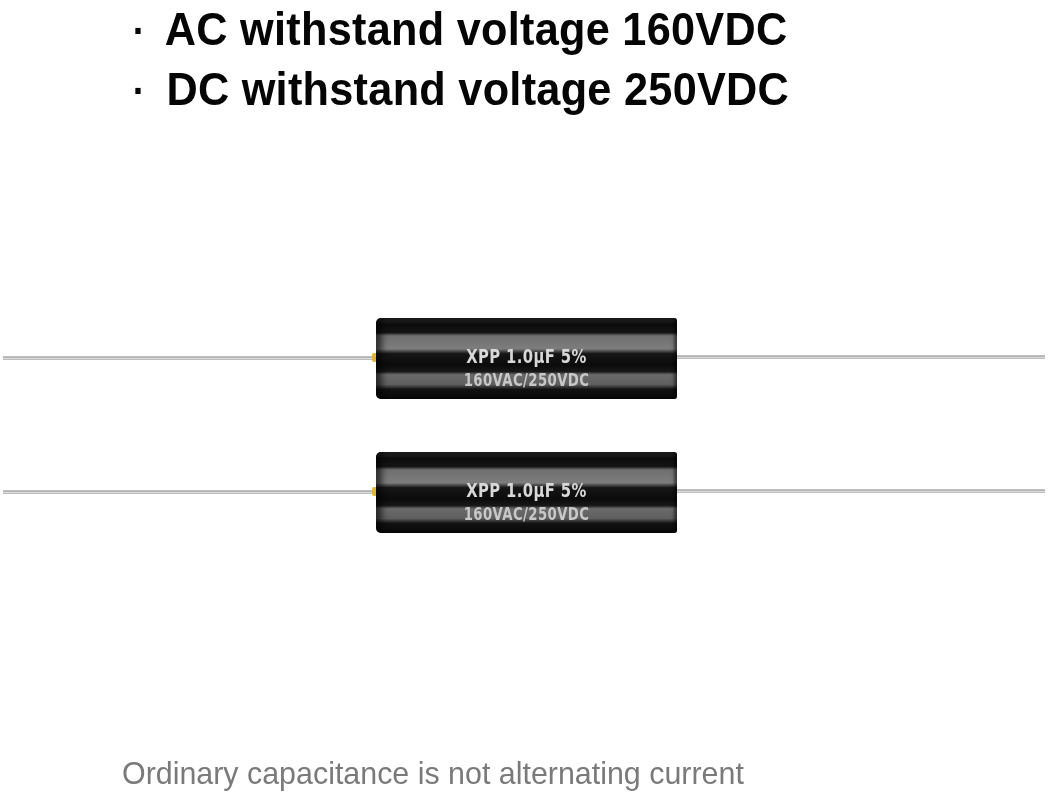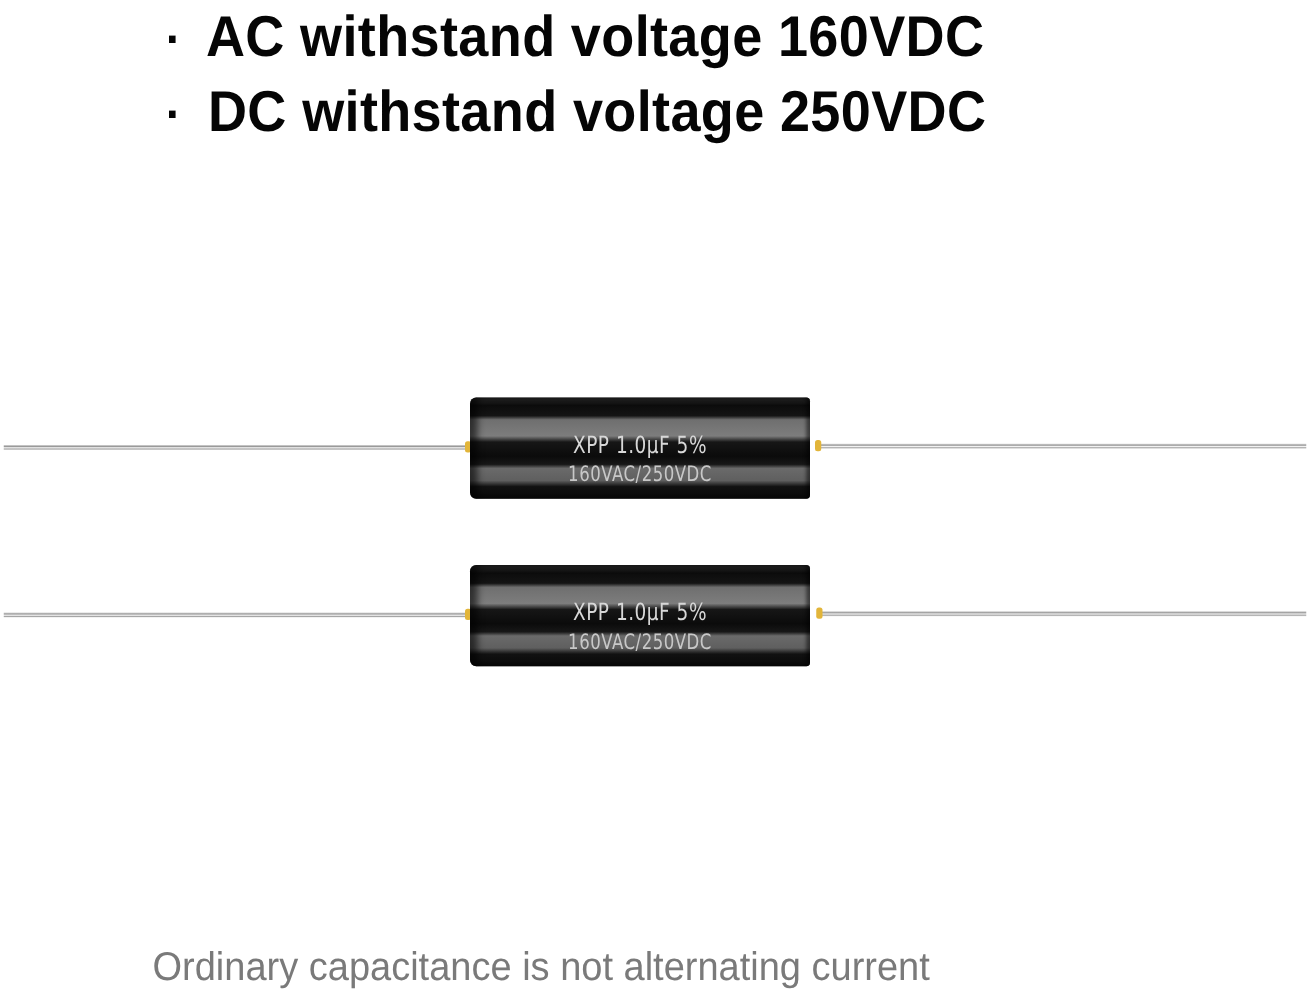--- a/index.html
+++ b/index.html
@@ -20,30 +20,31 @@
     #h2 { top: 62px; left: 124px; }
 
     .lead {
       position: absolute; height: 4px;
       background: linear-gradient(to bottom, #d8d8d8 0%, #9a9a9a 30%, #f2f2f2 55%, #a6a6a6 80%, #e4e4e4 100%);
     }
     .solder {
       position: absolute; width: 5px; height: 9px; background: #e2b53a; border-radius: 2px;
     }
     .cap-body {
-      position: absolute; width: 272px; height: 81px;
+      position: absolute; width: 301px; height: 81px;
       border-radius: 5px 3px 3px 5px;
       overflow: hidden;
       background: linear-gradient(to bottom,
         #2a2a2a 0%, #0c0c0c 8%, #141414 18%,
         #6f6f6f 22%, #7d7d7d 38%,
         #161616 44%, #0b0b0b 58%, #171717 66%,
         #6a6a6a 70%, #5f5f5f 82%,
         #111111 88%, #0a0a0a 100%);
       box-shadow: inset 6px 0 6px rgba(0,0,0,0.6), inset -3px 0 3px rgba(0,0,0,0.5);
+      font-weight: bold;
     }
     .cap-label-1, .cap-label-2 {
       position: absolute; left: 0; width: 100%; text-align: center;
       font-family: "DejaVu Sans", sans-serif; color: #d8d8d8;
       white-space: nowrap;
       transform: scaleX(0.78); transform-origin: 50% 0;
       letter-spacing: 0.5px;
     }
     .cap-label-1 { top: 27px; font-size: 19px; }
     .cap-label-2 { top: 52px; font-size: 17px; color: #c8c8c8; }

